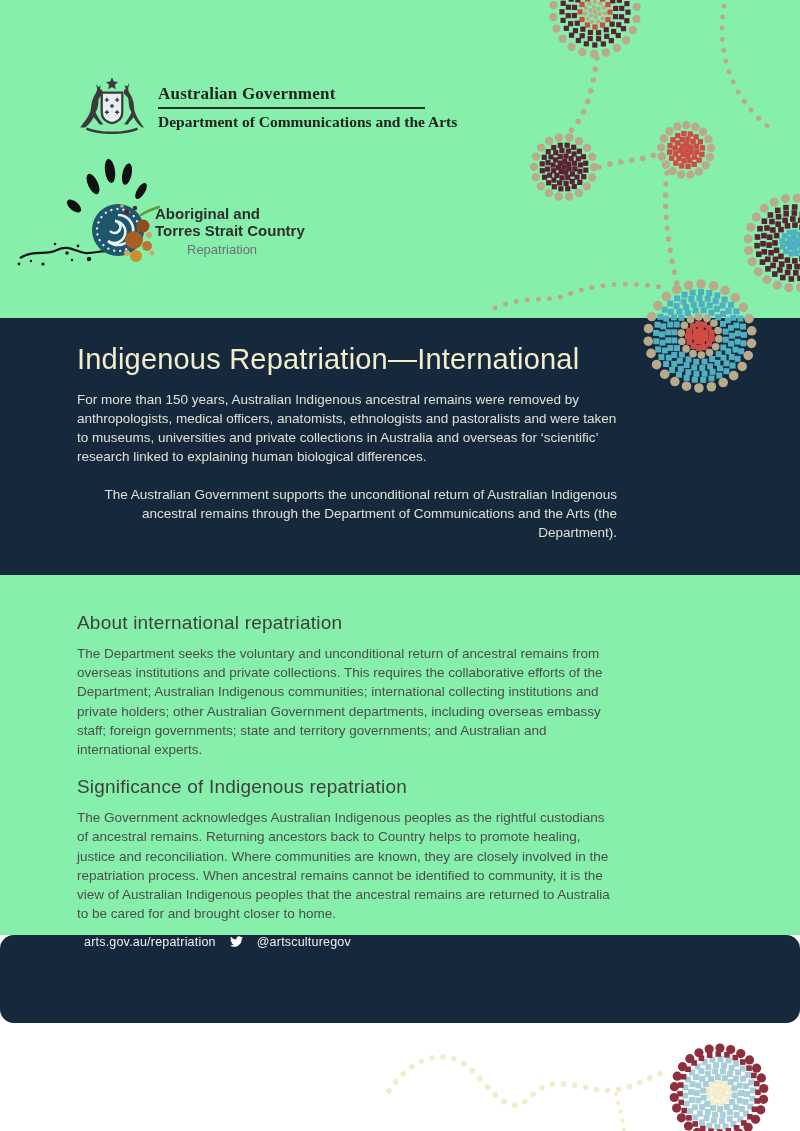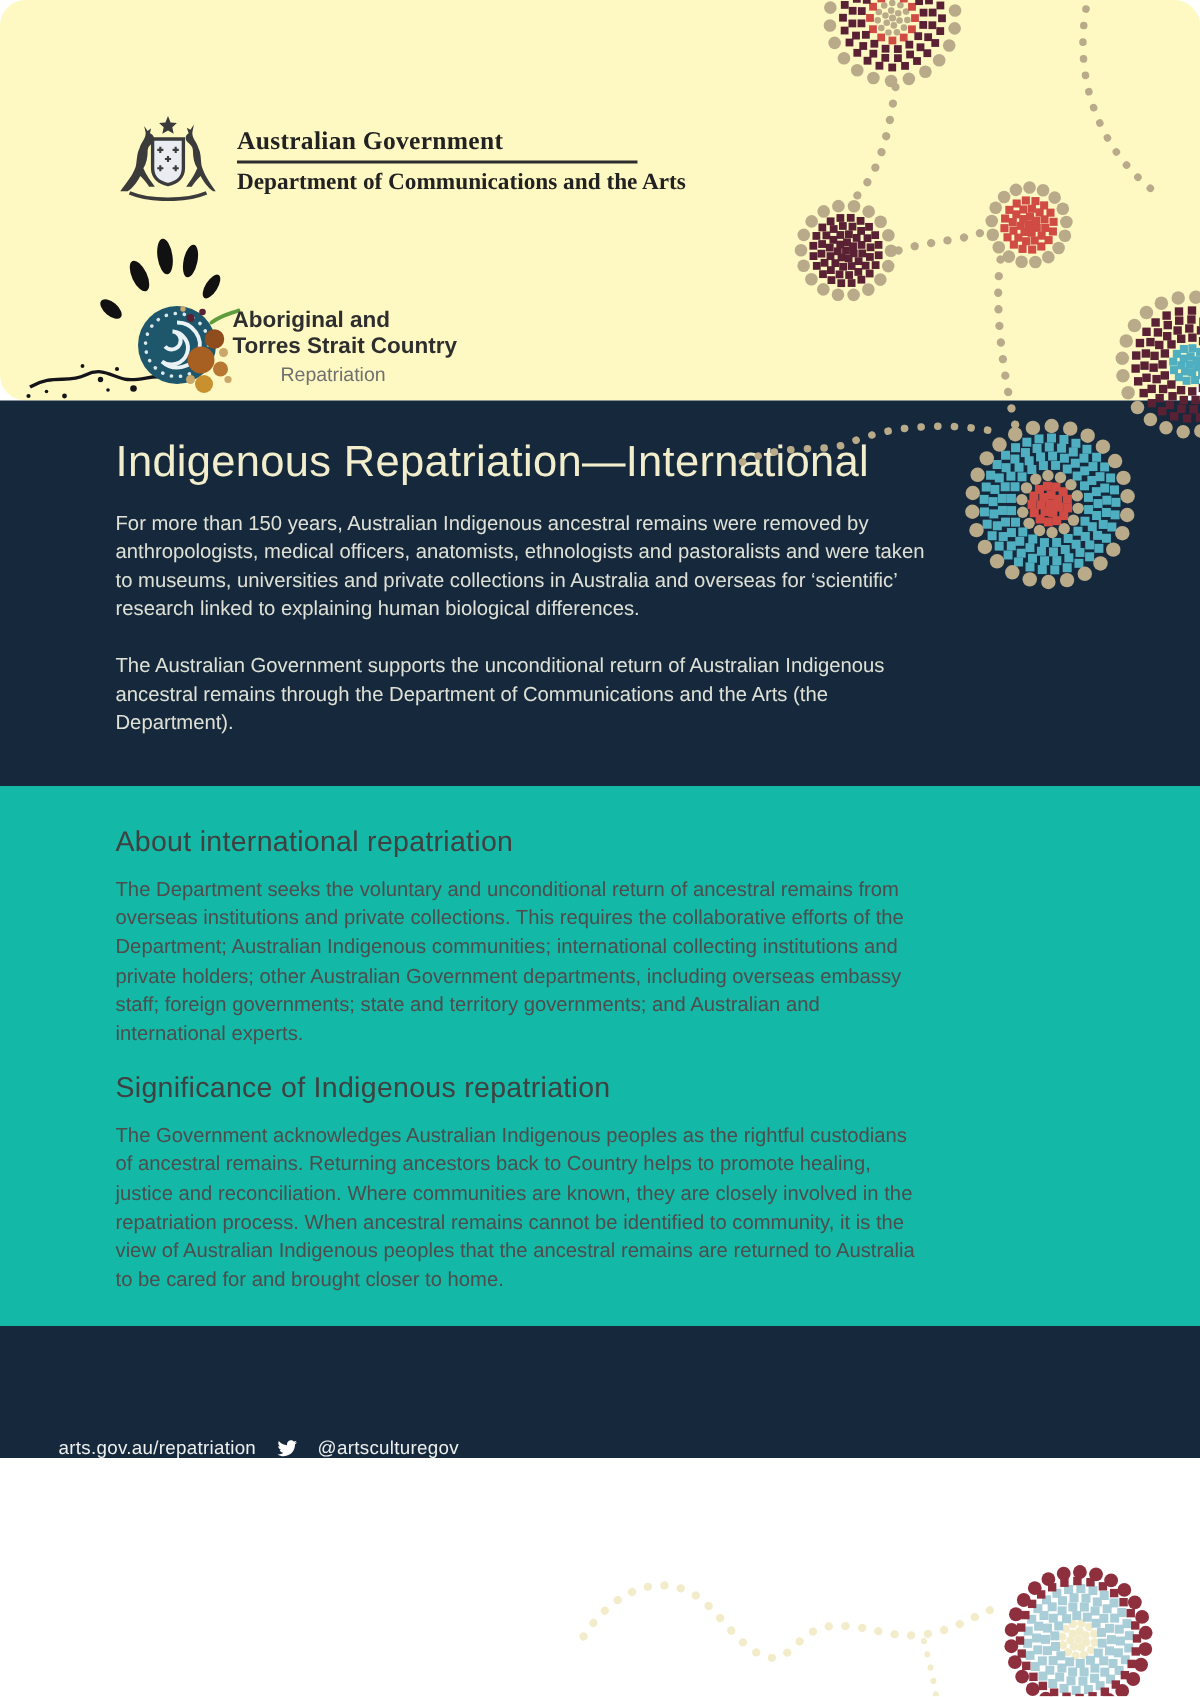--- a/index.html
+++ b/index.html
@@ -1,46 +1,46 @@
 <!DOCTYPE html>
 <html><head>
 <meta charset="utf-8">
 <style>
   html,body{margin:0;padding:0;background:#fff;}
   body{width:800px;height:1131px;font-family:"Liberation Sans",sans-serif;}
   .page{position:relative;width:800px;height:1131px;overflow:hidden;background:#fff;}
 
   
-  .masthead{position:relative;height:267px;background:#fef9c3;border-radius:17px;}
+  .masthead{position:relative;height:318px;background:#86efac;}
   .gov-logo{position:absolute;left:73px;top:76px;display:flex;align-items:flex-start;}
   .crest{width:78px;height:58px;flex:0 0 auto;}
   .gov-text{margin-left:7px;padding-top:8px;display:inline-block;}
   .gov-title{font-family:"Liberation Serif",serif;font-weight:bold;font-size:17px;color:#222;letter-spacing:.2px;}
   .gov-rule{height:2px;background:#2c2c2c;margin:3px 0 4px;width:267px;}
   .gov-dept{font-family:"Liberation Serif",serif;font-weight:bold;font-size:15.5px;color:#222;}
   .prog-logo{position:absolute;left:0;top:158px;width:330px;height:128px;}
   .prog-art{position:absolute;left:15px;top:0;}
   .prog-text{position:absolute;left:155px;top:47px;}
   .prog-bold{font-size:15px;font-weight:bold;color:#2e2e2e;line-height:17px;}
   .prog-sub{font-size:13px;color:#707070;margin-top:3px;line-height:15px;margin-left:32px;}
 
   
   .hero{height:257px;background:#16293c;padding:0 0 0 77px;box-sizing:border-box;position:relative;}
   .hero h1{margin:0;padding-top:24px;font-size:29px;line-height:34px;font-weight:normal;color:#f2eecb;letter-spacing:.2px;}
   .hero p{width:540px;margin:14px 0 0;font-size:13.5px;line-height:19px;color:#dfe1d6;}
-  .hero p + p{margin-top:19px;}
+  .hero p + p{margin-top:19px;text-align:right;}
 
   
-  main{height:360px;background:#14b8a6;padding:27px 0 0 77px;box-sizing:border-box;}
+  main{height:360px;background:#86efac;padding:37px 0 0 77px;box-sizing:border-box;}
   main h2{margin:0;font-size:19px;font-weight:400;color:#3f4040;letter-spacing:.2px;}
   main p{width:537px;margin:10px 0 0;font-size:13.5px;line-height:19.2px;color:#4d4d4d;}
   h2.sig{margin-top:17px;}
 
   
-  footer{height:88px;background:#16293c;display:flex;align-items:flex-end;padding-left:39px;box-sizing:border-box;gap:13px;position:relative;}
+  footer{height:88px;background:#16293c;display:flex;align-items:flex-start;padding-left:84px;box-sizing:border-box;gap:13px;position:relative;border-radius:14px;}
   footer a{color:#eef0ee;font-size:12.5px;text-decoration:none;letter-spacing:.2px;}
   .tw-icon{width:15px;height:13px;display:block;}
 
   
   #decor{position:absolute;left:0;top:0;width:800px;height:1131px;pointer-events:none;z-index:5;}
 </style>
 </head>
 <body>
 
 <div class="page">

